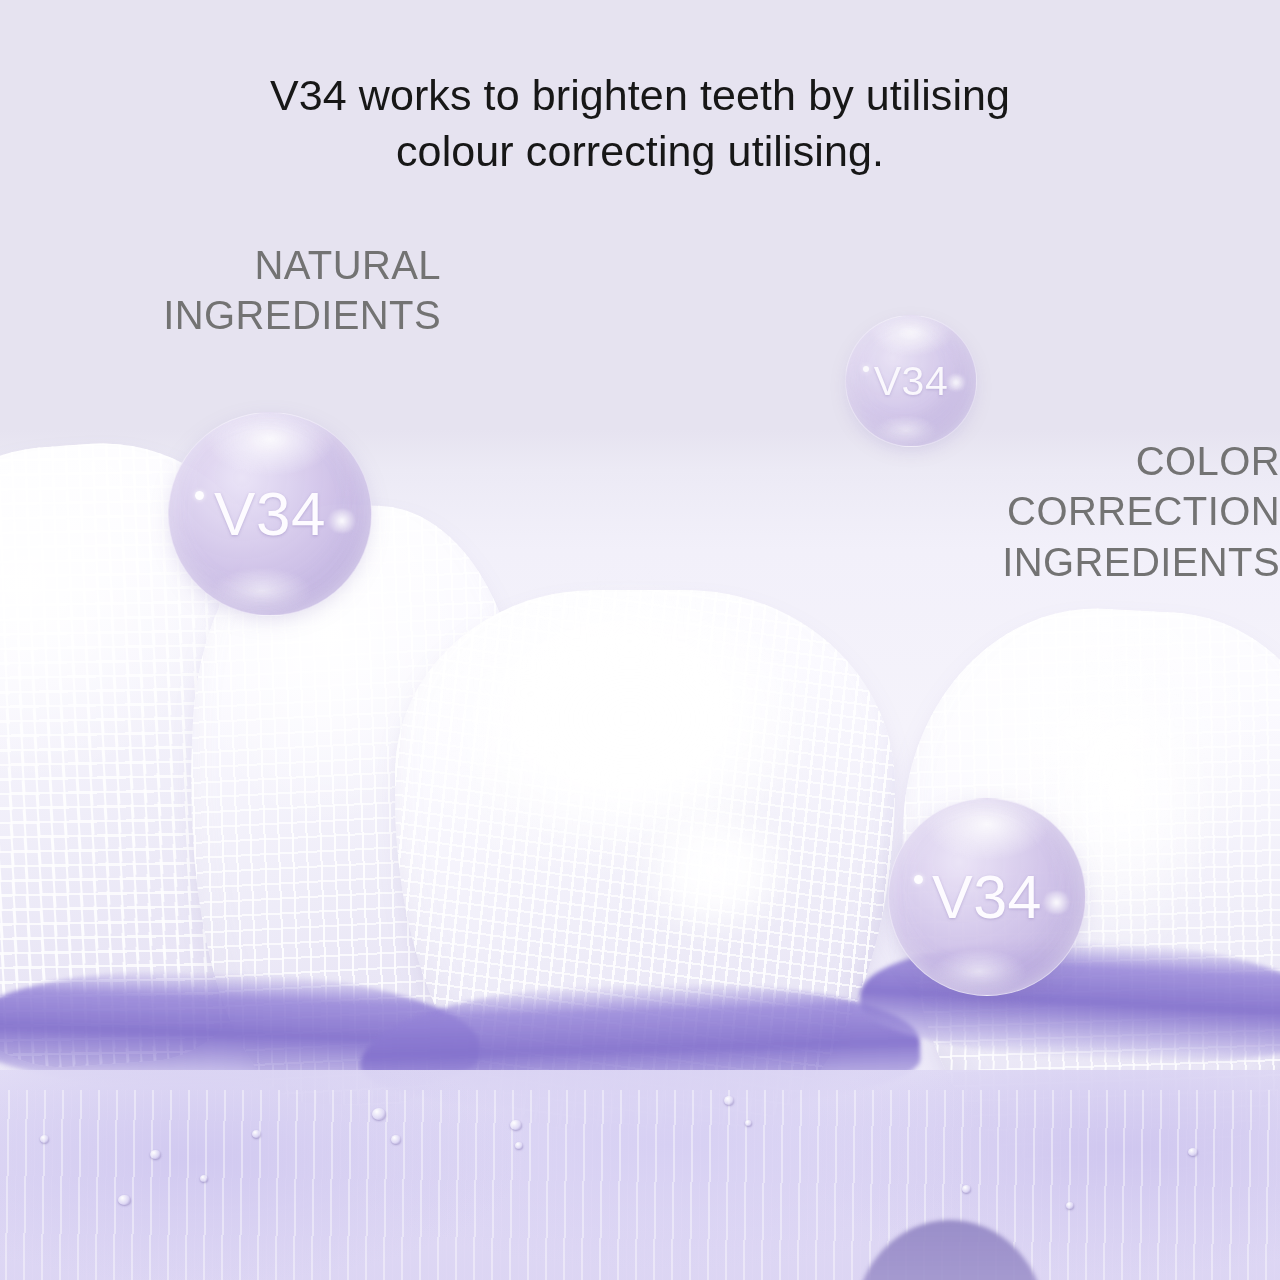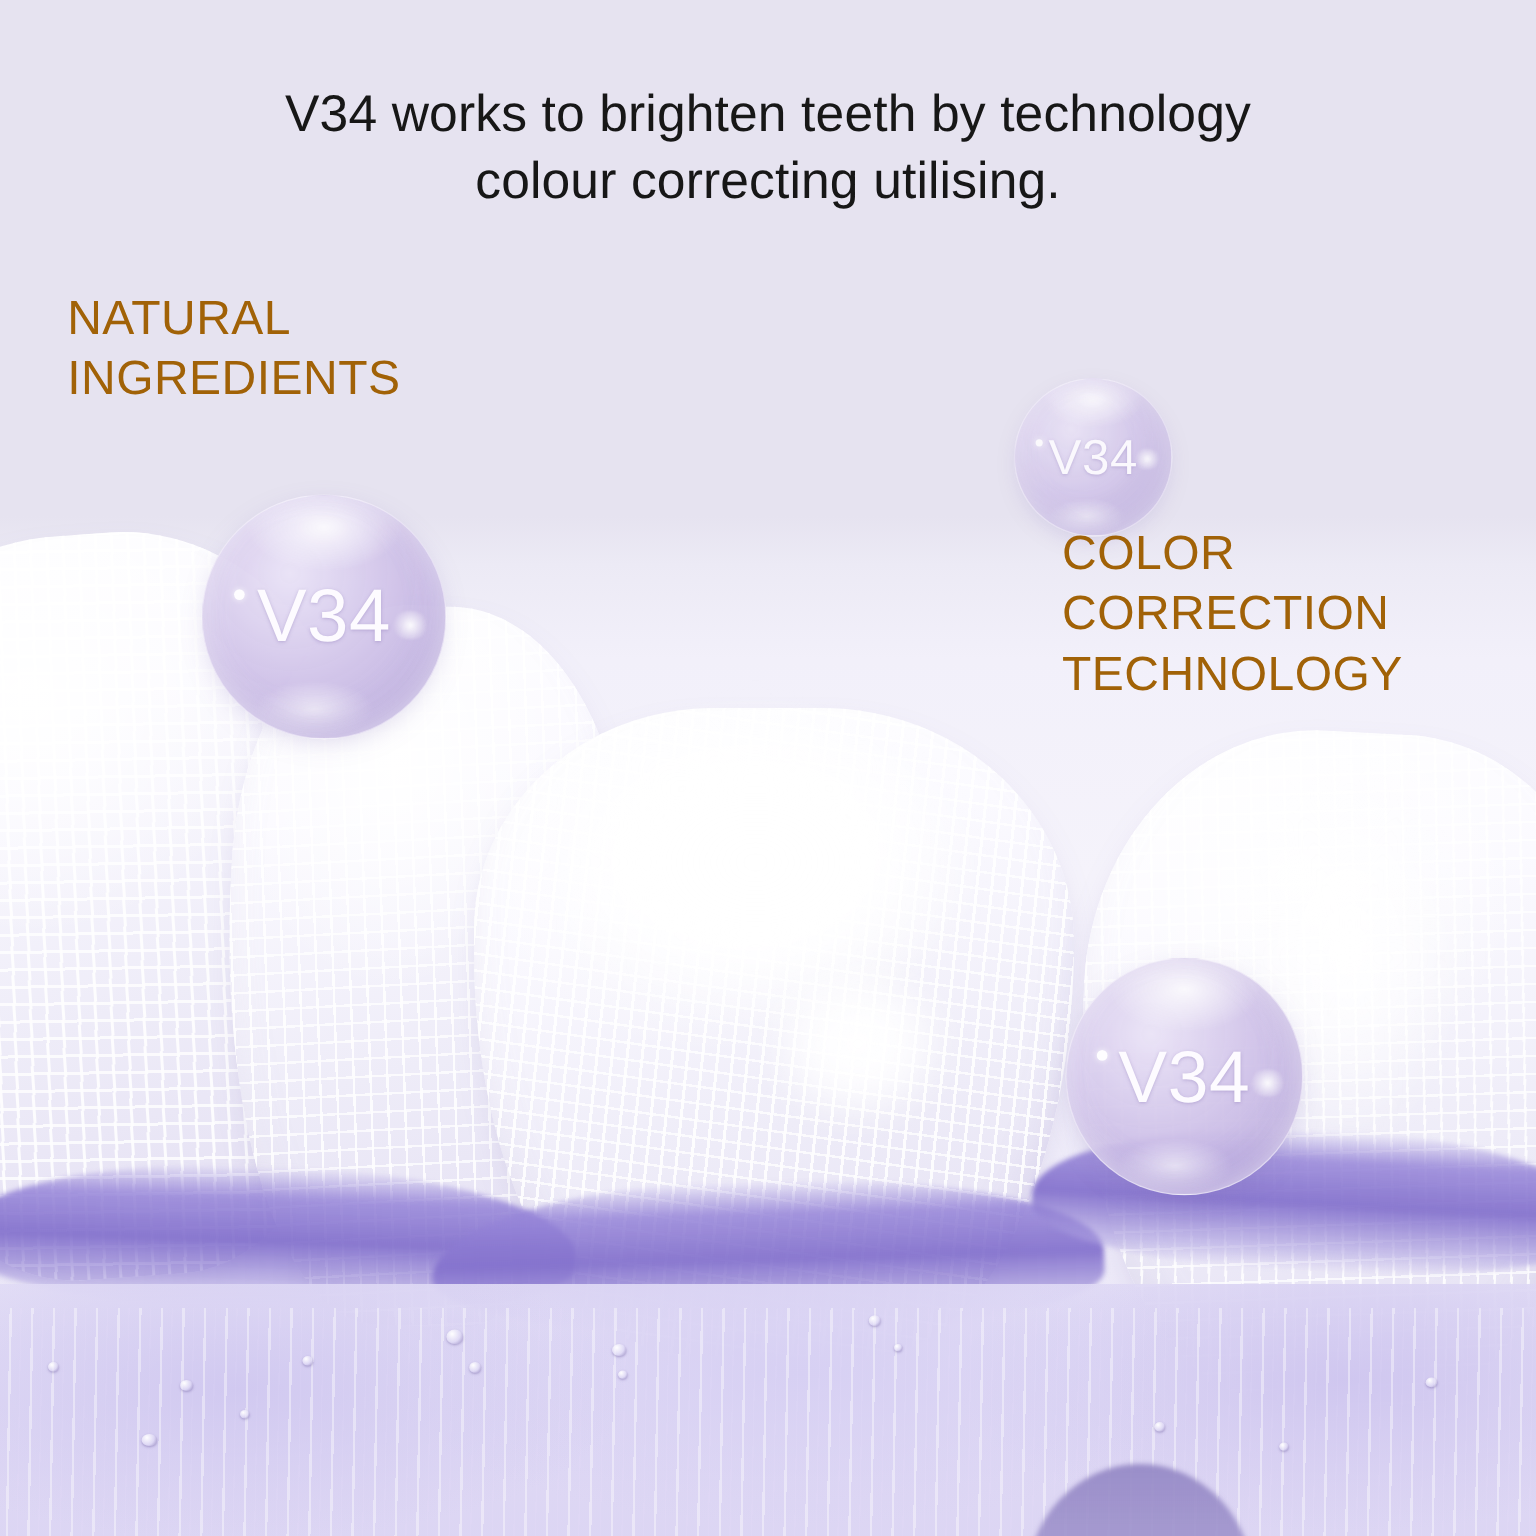--- a/index.html
+++ b/index.html
@@ -233,26 +233,26 @@
     position:absolute; left:0; top:68px; width:1280px;
     text-align:center;
     color:#171717;
     font-size:43px;
     line-height:1.30;
     font-weight:400;
     letter-spacing:.1px;
   }
   .feature{
     position:absolute;
-    color:#a16207;
+    color:#737373;
     font-size:40px;
     line-height:1.26;
     font-weight:400;
     letter-spacing:.4px;
-    text-align:left;
+    text-align:right;
     white-space:pre-line;
   }
   #feature-natural{  left:56px;  top:240px; width:385px; }
   #feature-noninvasive{ left:440px; top:368px; width:370px; }
   #feature-color{    left:885px; top:436px; width:395px; }
 </style>
 </head>
 <body>
 
 <div id="stage">
@@ -315,25 +315,25 @@
     <span class="v34">V34</span>
   </div>
 
   <div class="bubble" id="bubble-right">
     <span class="dot"></span>
     <span class="glint"></span>
     <span class="v34">V34</span>
   </div>
 
   <div id="headline">
-    <div>V34 works to brighten teeth by technology</div>
+    <div>V34 works to brighten teeth by utilising</div>
     <div>colour correcting utilising.</div>
   </div>
 
   <div class="feature" id="feature-natural">NATURAL
 INGREDIENTS</div>
 
 
   <div class="feature" id="feature-color">COLOR
 CORRECTION
-TECHNOLOGY</div>
+INGREDIENTS</div>
 
 </div>
 
 </body></html>

